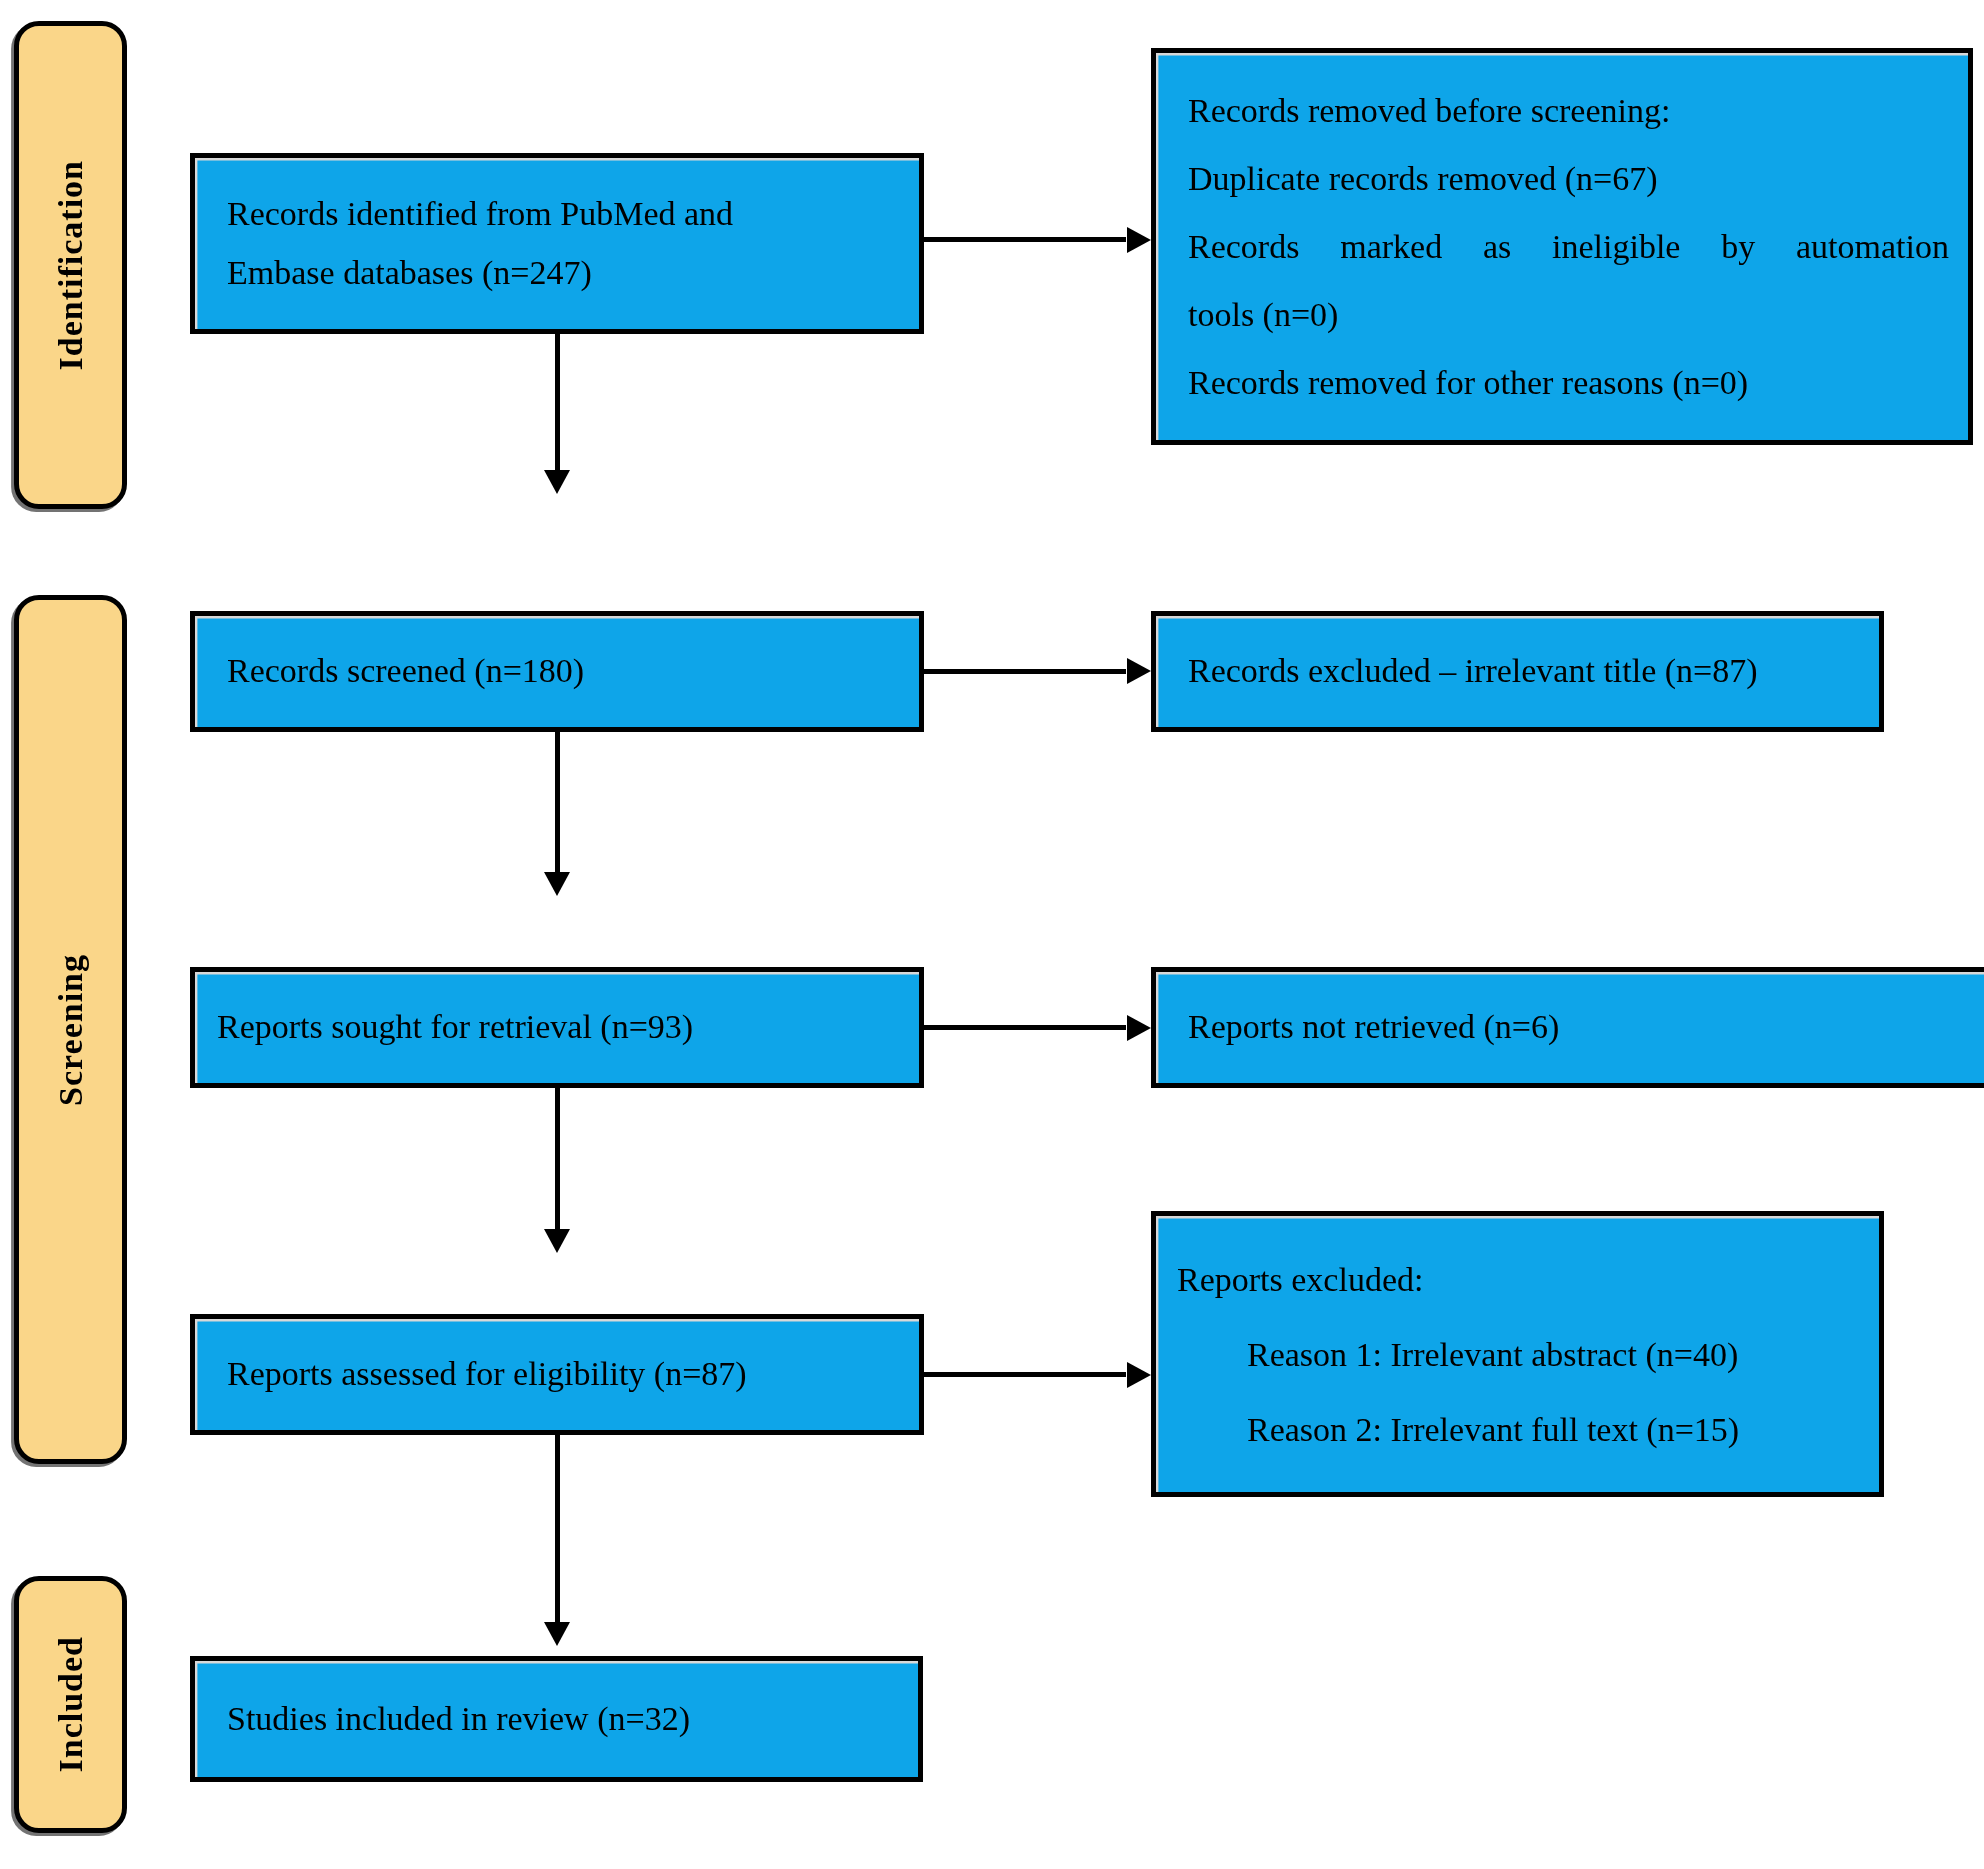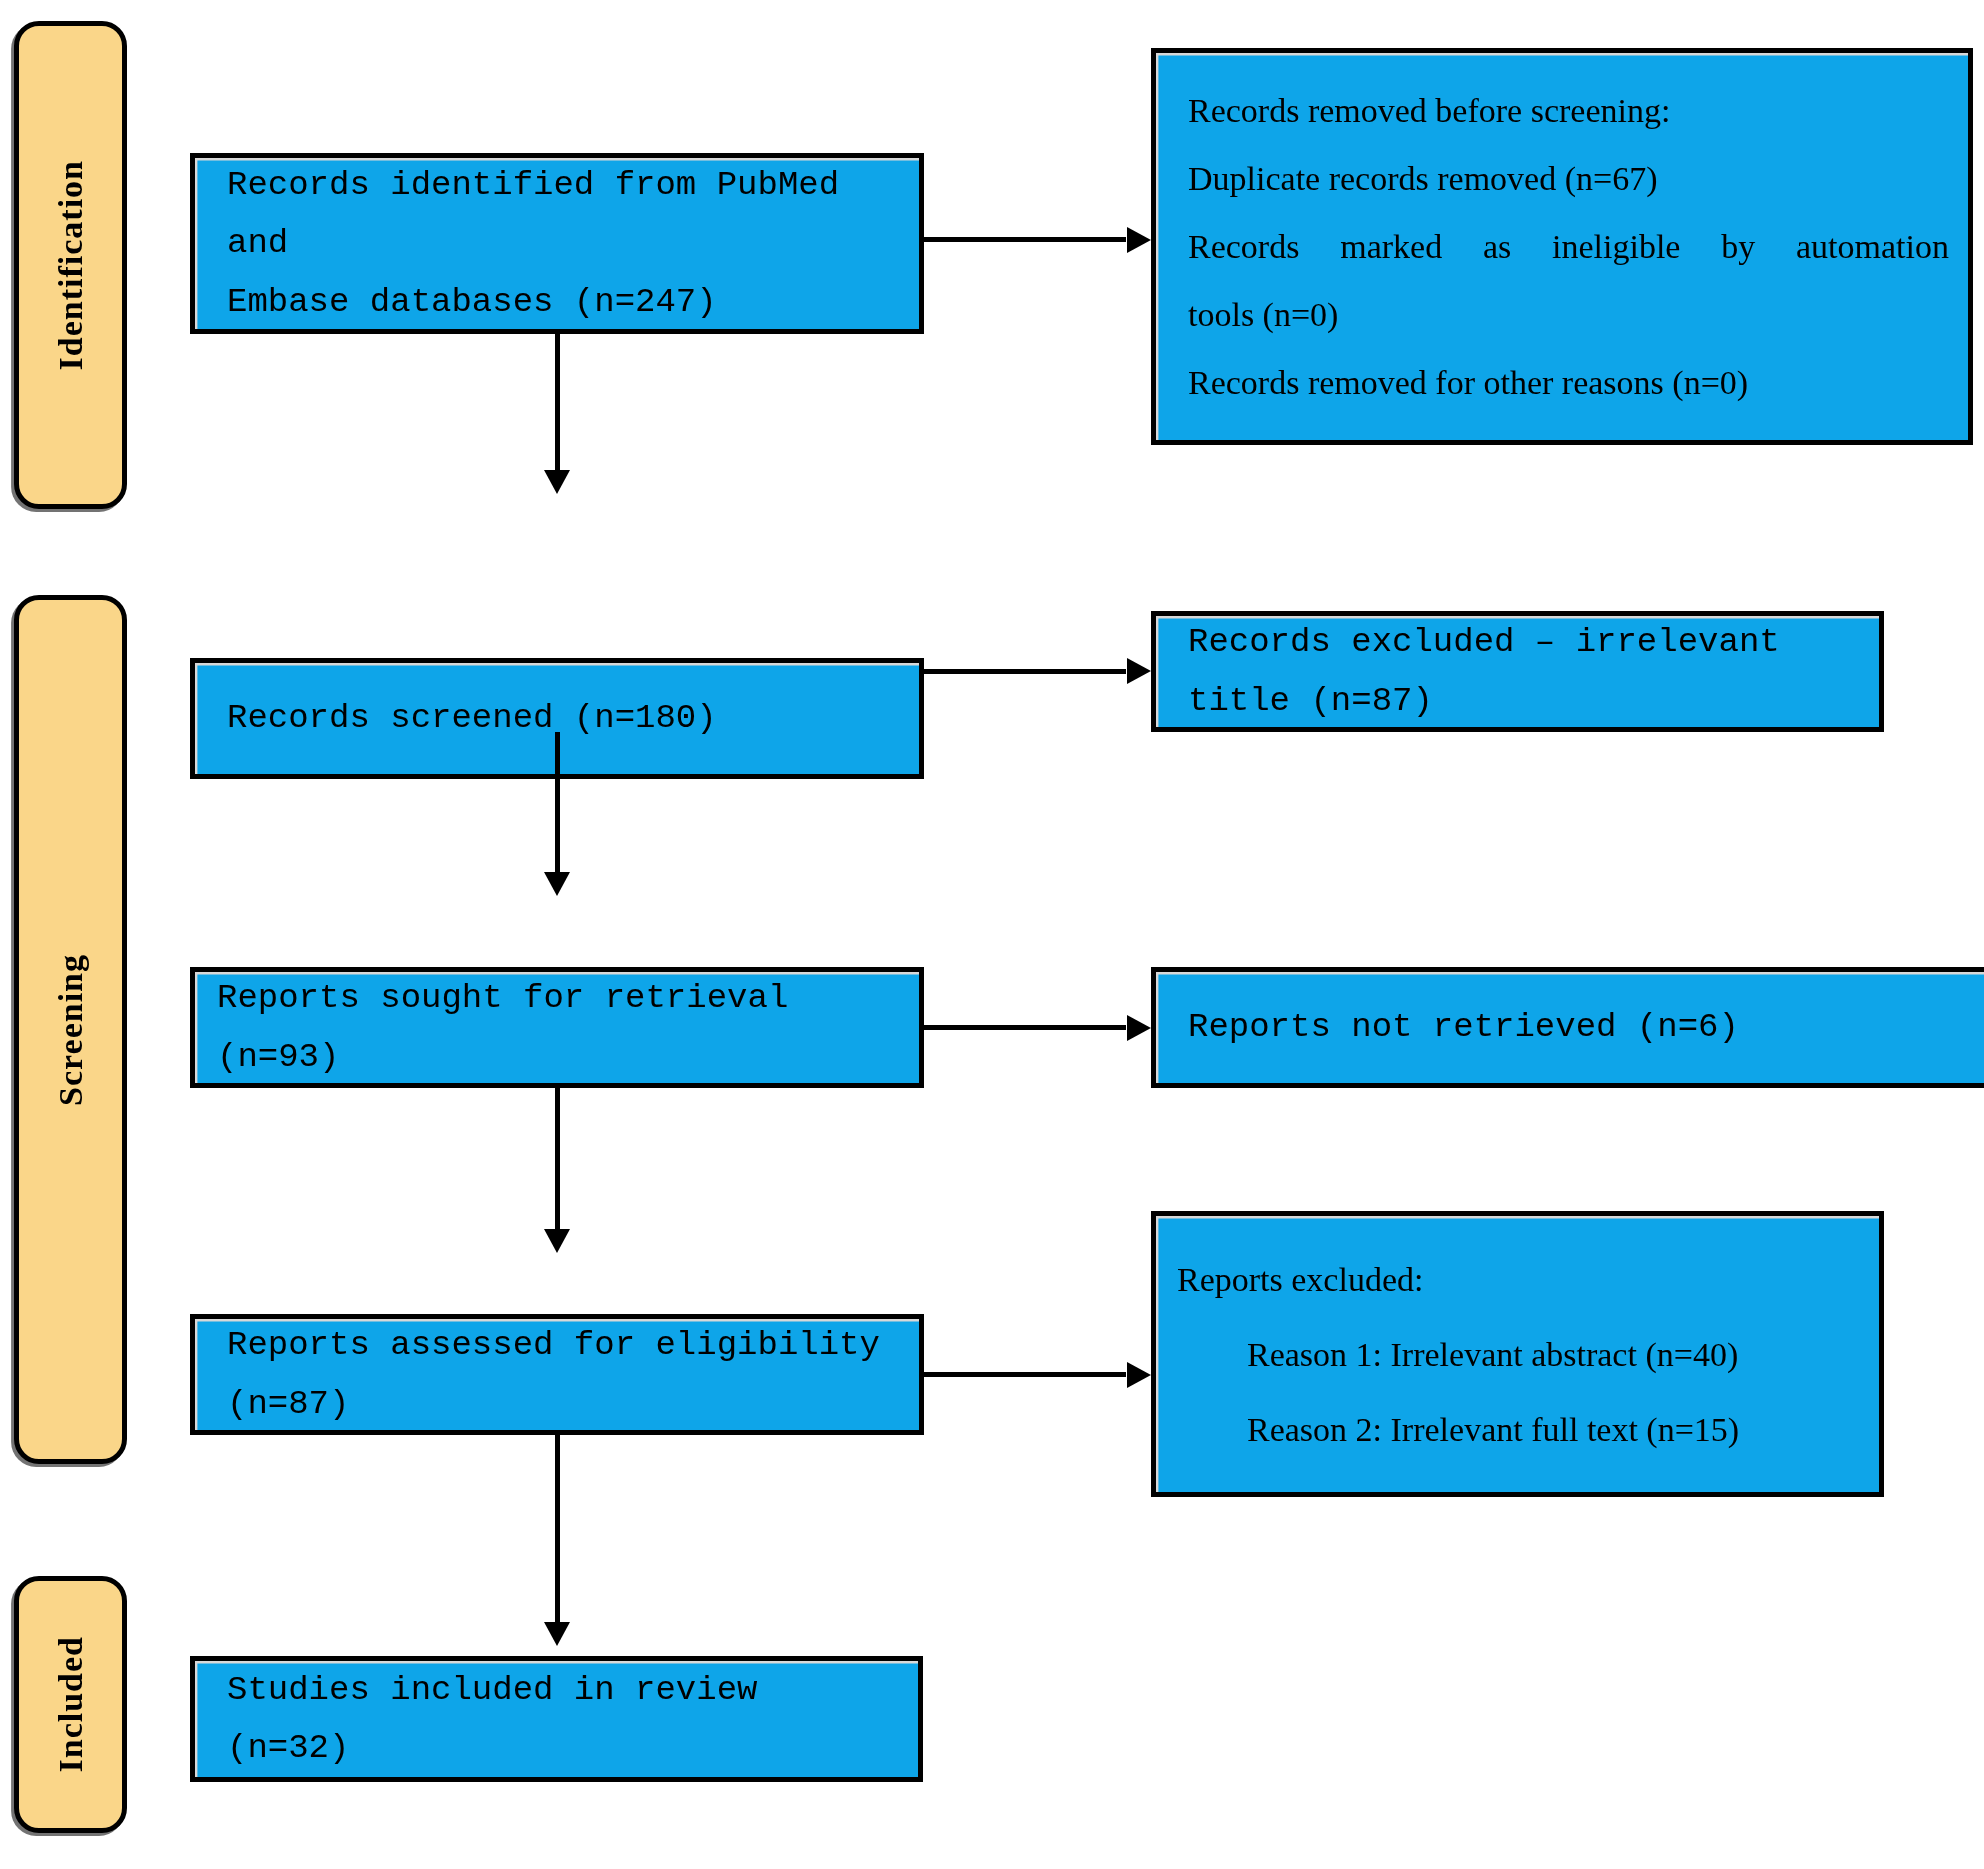--- a/index.html
+++ b/index.html
@@ -37,26 +37,26 @@
   .fbox{
     position:absolute;
     background:#0ea5e9;
     border:5.2px solid #000000;
     box-sizing:border-box;
     display:flex;flex-direction:column;justify-content:center;
     padding-left:32px;padding-right:19px;
     font-size:34px;
     box-shadow:inset 2.4px 2.4px 0 #d8d8d8;
   }
-  .fbox .line{line-height:1.72;font-family:Liberation Mono, monospace;}
+  .fbox .line{line-height:1.72;}
   .rline{line-height:68px;}
   .justify{text-align:justify;text-align-last:justify;}
   #box-identified{left:190px;top:153px;width:734px;height:181px;}
   #box-removed{left:1151px;top:48px;width:822px;height:397px;}
-  #box-screened{left:190px;top:611px;width:734px;height:121px;margin-top:47px;}
+  #box-screened{left:190px;top:611px;width:734px;height:121px;}
   #box-excluded-title{left:1151px;top:611px;width:733px;height:121px;}
   #box-sought{left:190px;top:967px;width:734px;height:121px;padding-left:22px;}
   #box-not-retrieved{left:1151px;top:967px;width:856px;height:121px;}
   #box-assessed{left:190px;top:1314px;width:734px;height:121px;}
   #box-reports-excluded{left:1151px;top:1211px;width:733px;height:286px;padding-left:21px;}
   #box-included-review{left:190px;top:1656px;width:733px;height:126px;}
   .rex-line{line-height:75px;}
   .indent{padding-left:70px;}
 
   

